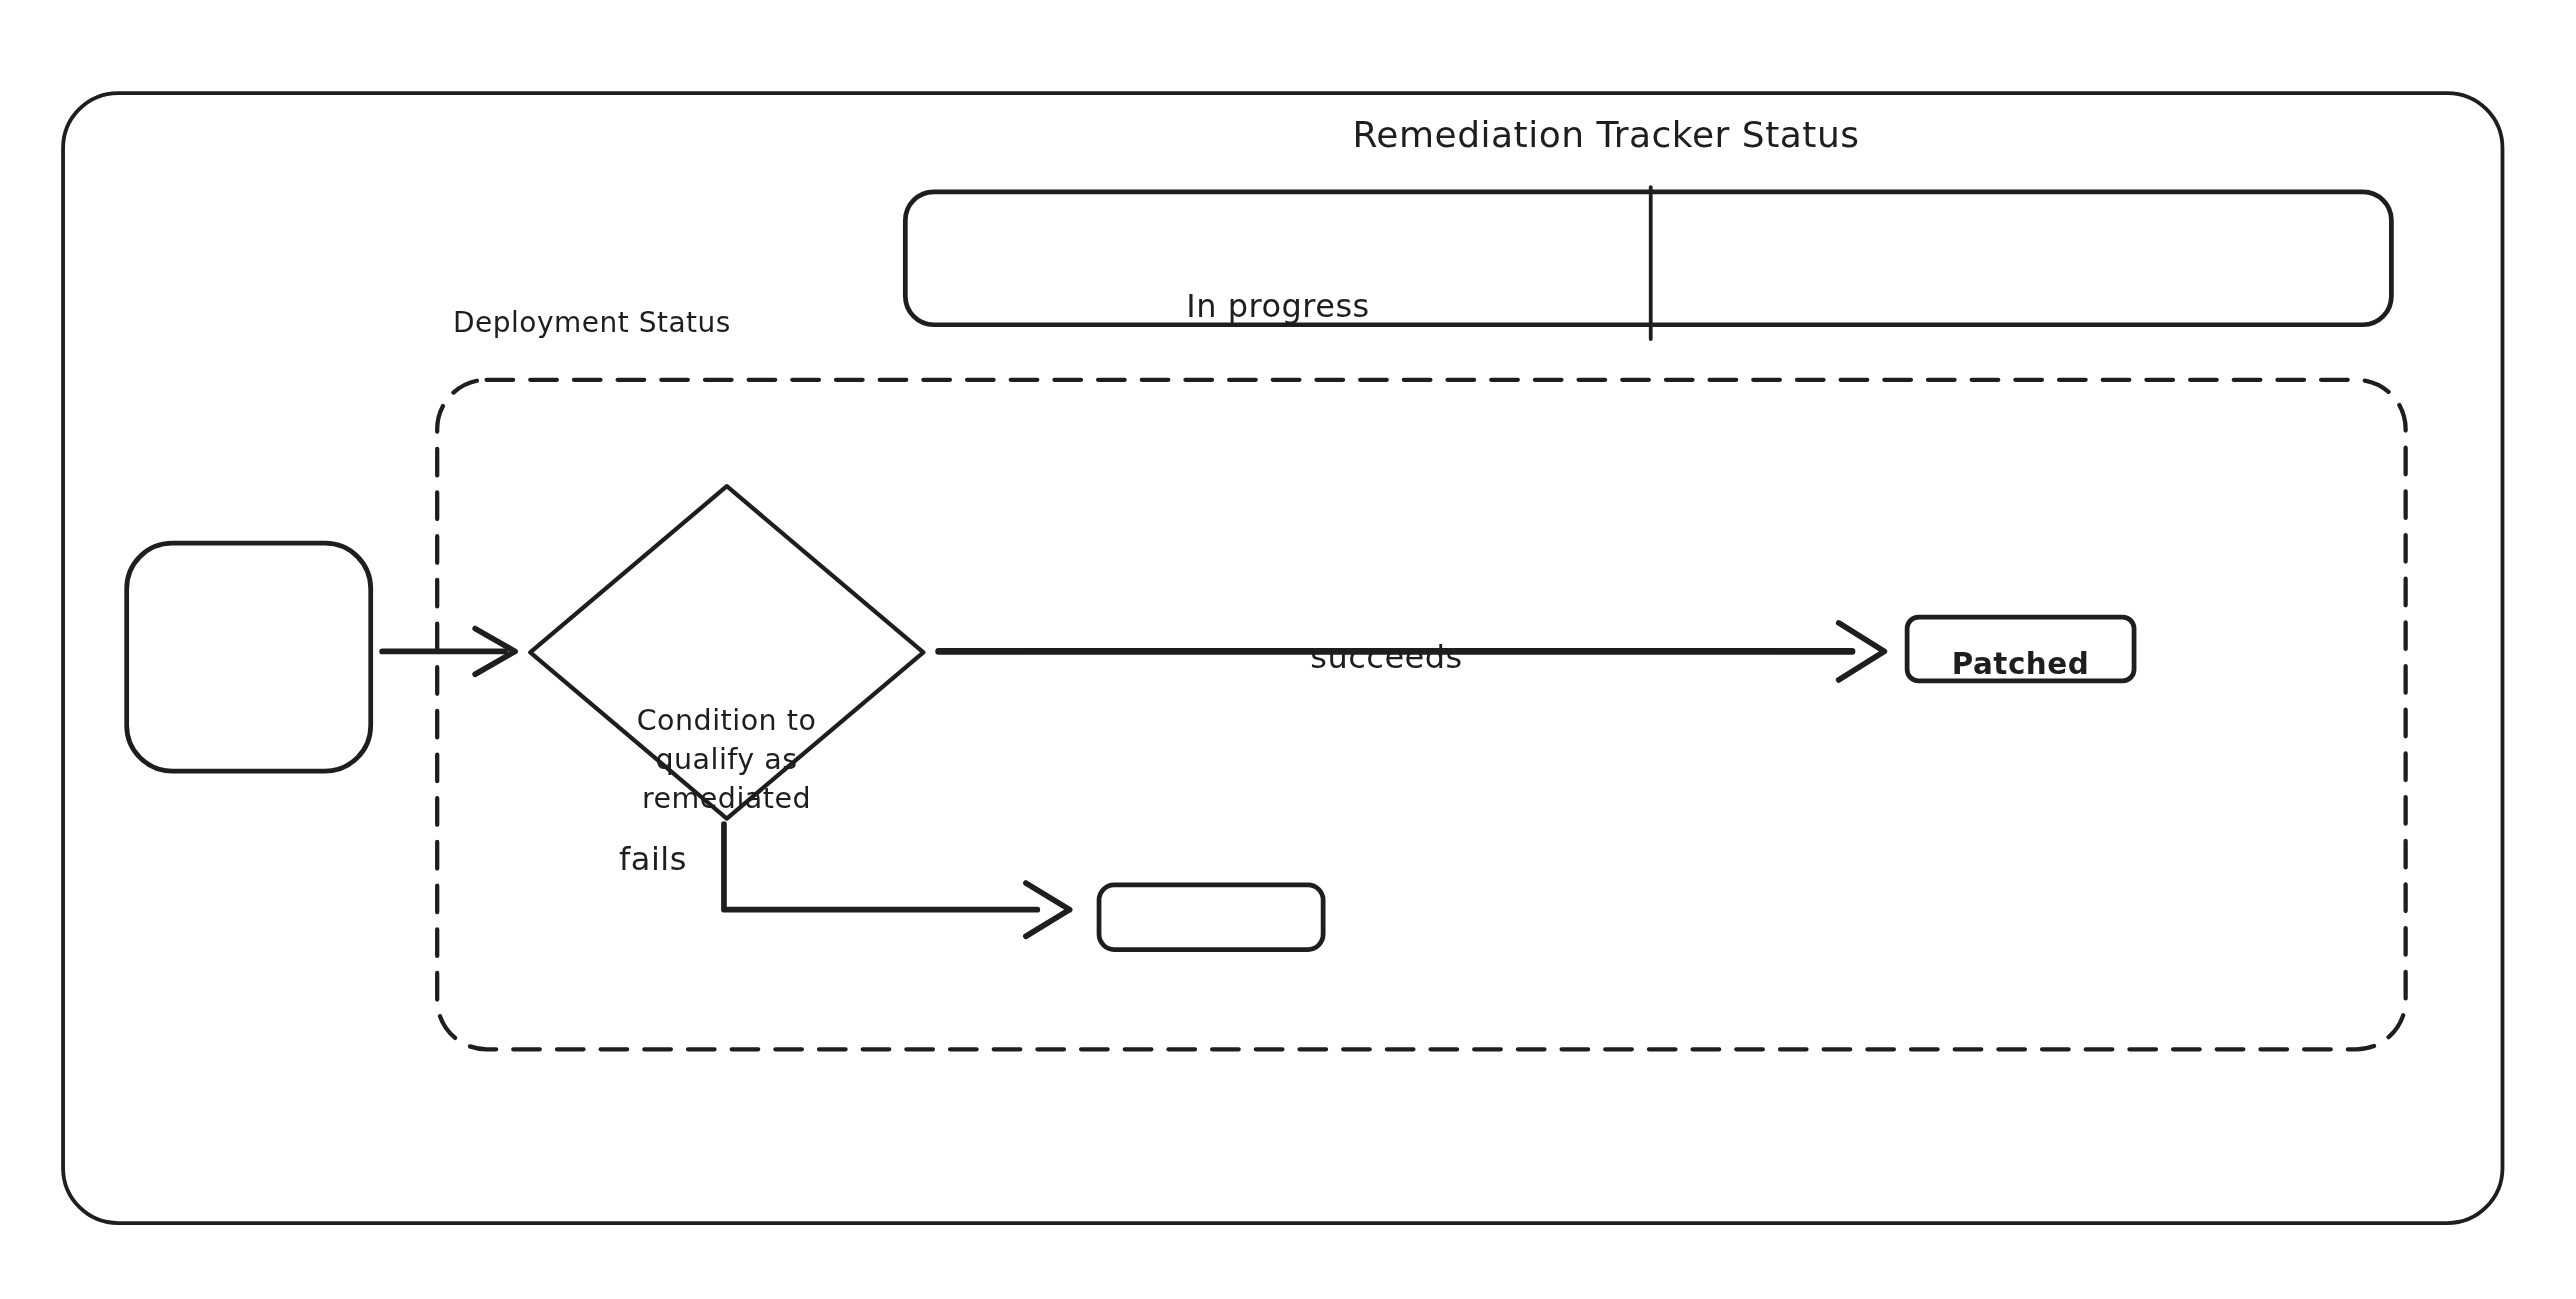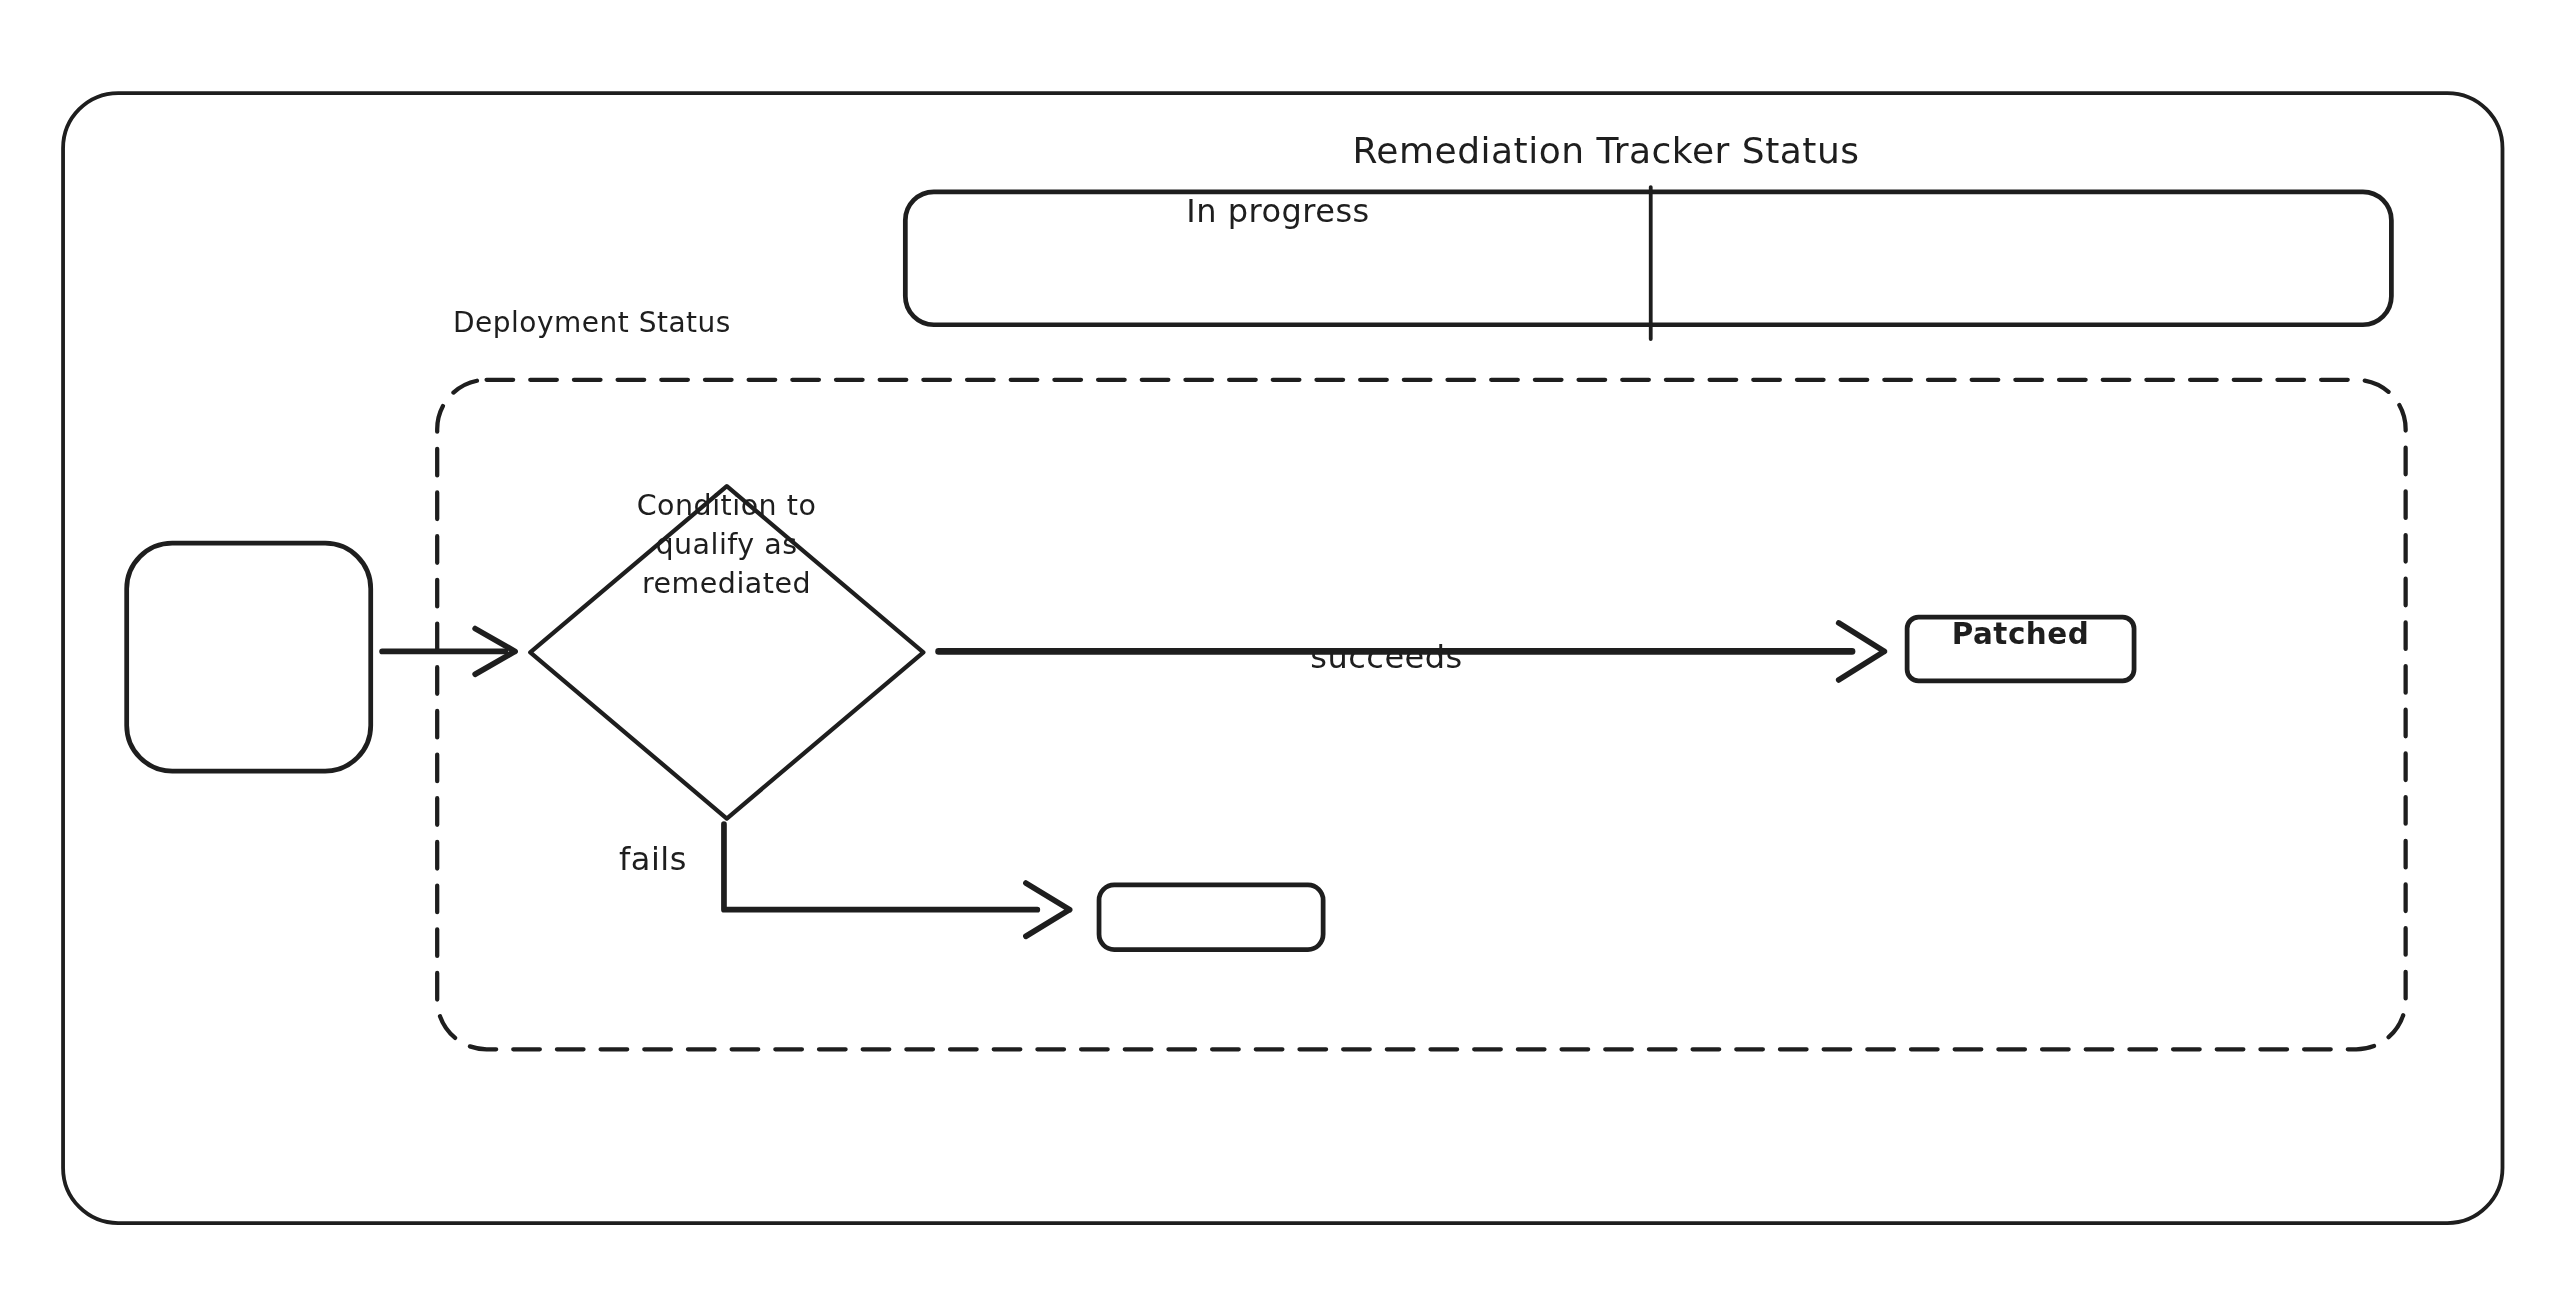--- a/index.html
+++ b/index.html
@@ -31,24 +31,24 @@
   .lbl {
     position: absolute;
     color: var(--ink, #1e1e1e);
     letter-spacing: 0.5px;
     white-space: nowrap;
   }
   .center-flex {
     display: flex;
     flex-direction: column;
     align-items: center;
-    justify-content: flex-start;
+    justify-content: flex-end;
     text-align: center;
   }
-  .title-lbl     { left: 1321px; top: 130px; width: 570px; font-size: 36px; text-align: center; }
+  .title-lbl     { left: 1321px; top: 114px; width: 570px; font-size: 36px; text-align: center; }
   .col-inprog    { left: 905px;  top: 192px; width: 746px; height: 133px; font-size: 32px; }
   .col-done      { left: 1651px; top: 192px; width: 741px; height: 133px; font-size: 32px; }
   .deploy-lbl    { left: 453px;  top: 306px; font-size: 28px; }
   .artifacts-lbl { left: 126px;  top: 543px; width: 244px; height: 228px; font-size: 29.4px; line-height: 44px; }
   .condition-lbl { left: 530px;  top: 486px; width: 393px; height: 332px; font-size: 28.5px; line-height: 39px; }
   .succeeds-lbl  { left: 1244px; top: 591px; width: 285px; font-size: 32px; text-align: center; margin-top: 47px; }
   .fails-lbl     { left: 558px;  top: 840px; width: 190px; font-size: 32px; text-align: center; }
   .patched-lbl   { left: 1907px; top: 617px; width: 227px; height: 64px; font-size: 29.4px; font-weight: bold; }
   .pending-lbl   { left: 1099px; top: 885px; width: 224px; height: 65px; font-size: 29.4px; }
 </style>

